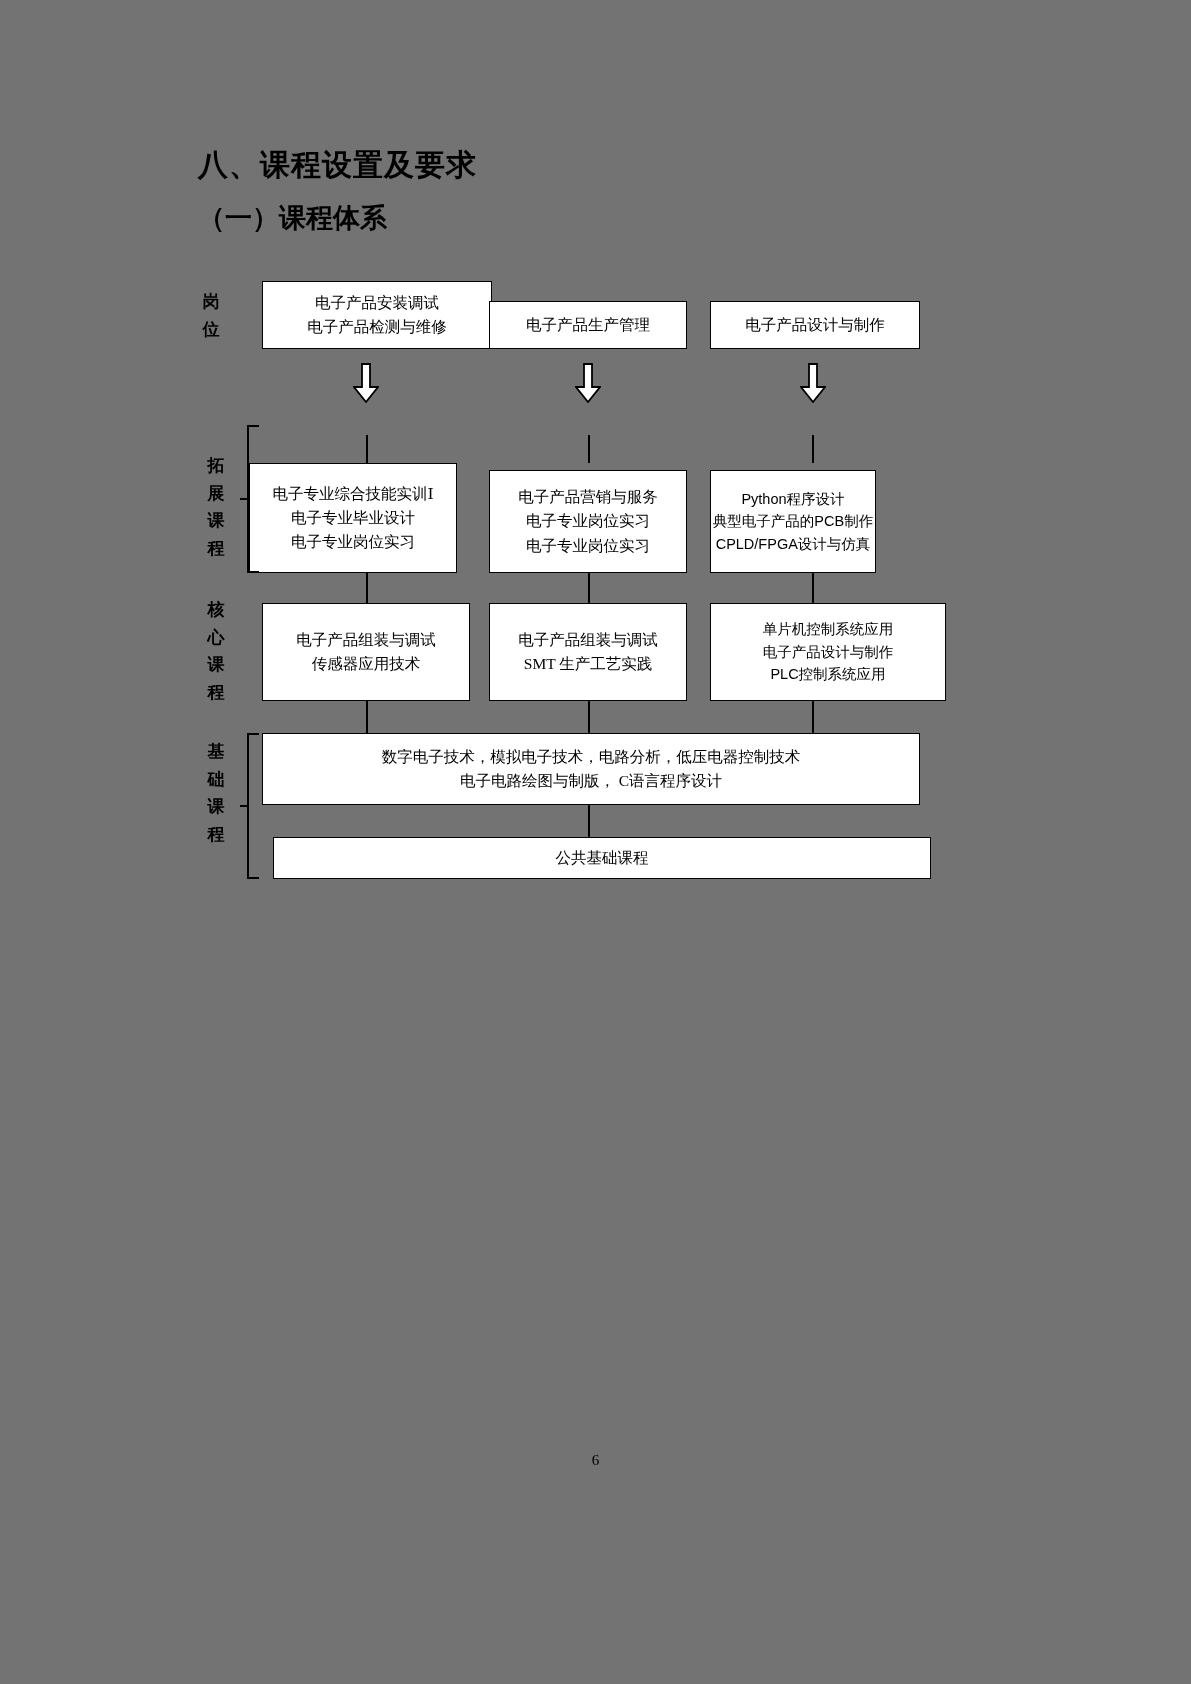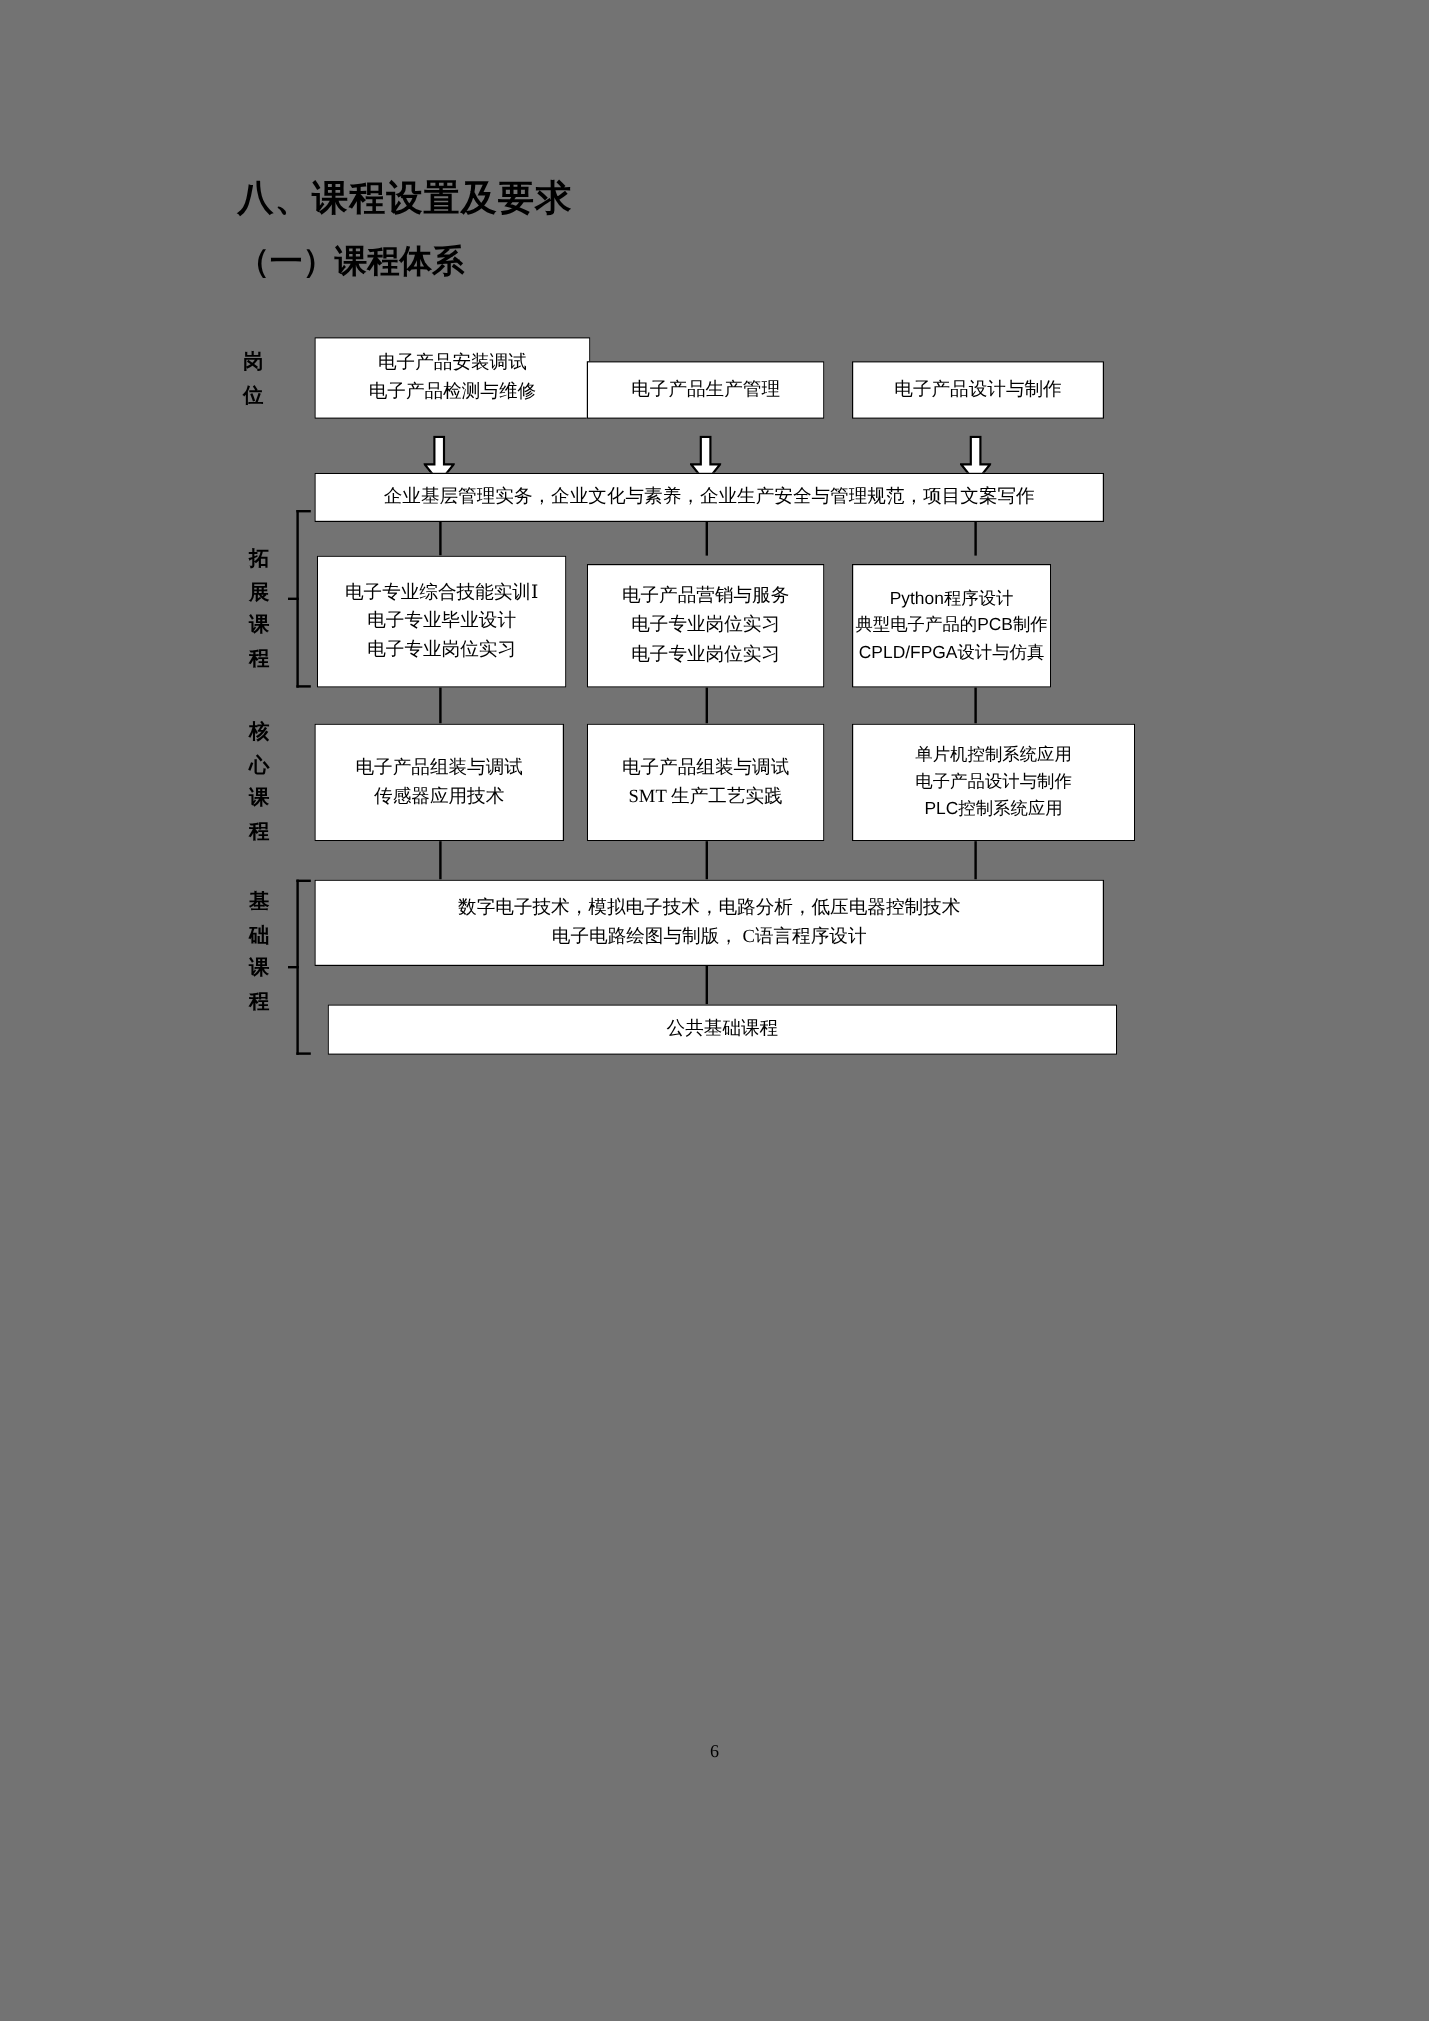--- a/index.html
+++ b/index.html
@@ -119,29 +119,26 @@
     <svg viewBox="0 0 26 40" preserveAspectRatio="none">
       <polygon points="9,1 17,1 17,24 25,24 13,39 1,24 9,24" fill="#ffffff" stroke="#000000" stroke-width="1.8"></polygon>
     </svg>
   </div>
   <div class="blockarrow" style="left:800px;top:363px;">
     <svg viewBox="0 0 26 40" preserveAspectRatio="none">
       <polygon points="9,1 17,1 17,24 25,24 13,39 1,24 9,24" fill="#ffffff" stroke="#000000" stroke-width="1.8"></polygon>
     </svg>
   </div>
 
-  <div class="box" style="left:262px;top:394px;width:658px;height:41px;">
-    <span class="ln">企业基层管理实务，企业文化与素养，企业生产安全与管理规范，项目文案写作</span>
-  </div>
 
   <div class="ln-v" style="left:366px;top:435px;height:28px;"></div>
   <div class="ln-v" style="left:588px;top:435px;height:28px;"></div>
   <div class="ln-v" style="left:812px;top:435px;height:28px;"></div>
 
-  <div class="box" style="left:264px;top:463px;width:208px;height:110px;">
+  <div class="box" style="left:249px;top:463px;width:208px;height:110px;">
     <span class="ln">电子专业综合技能实训Ⅰ</span>
     <span class="ln">电子专业毕业设计</span>
     <span class="ln">电子专业岗位实习</span>
   </div>
 
   <div class="box" style="left:489px;top:470px;width:198px;height:103px;">
     <span class="ln">电子产品营销与服务</span>
     <span class="ln">电子专业岗位实习</span>
     <span class="ln">电子专业岗位实习</span>
   </div>

